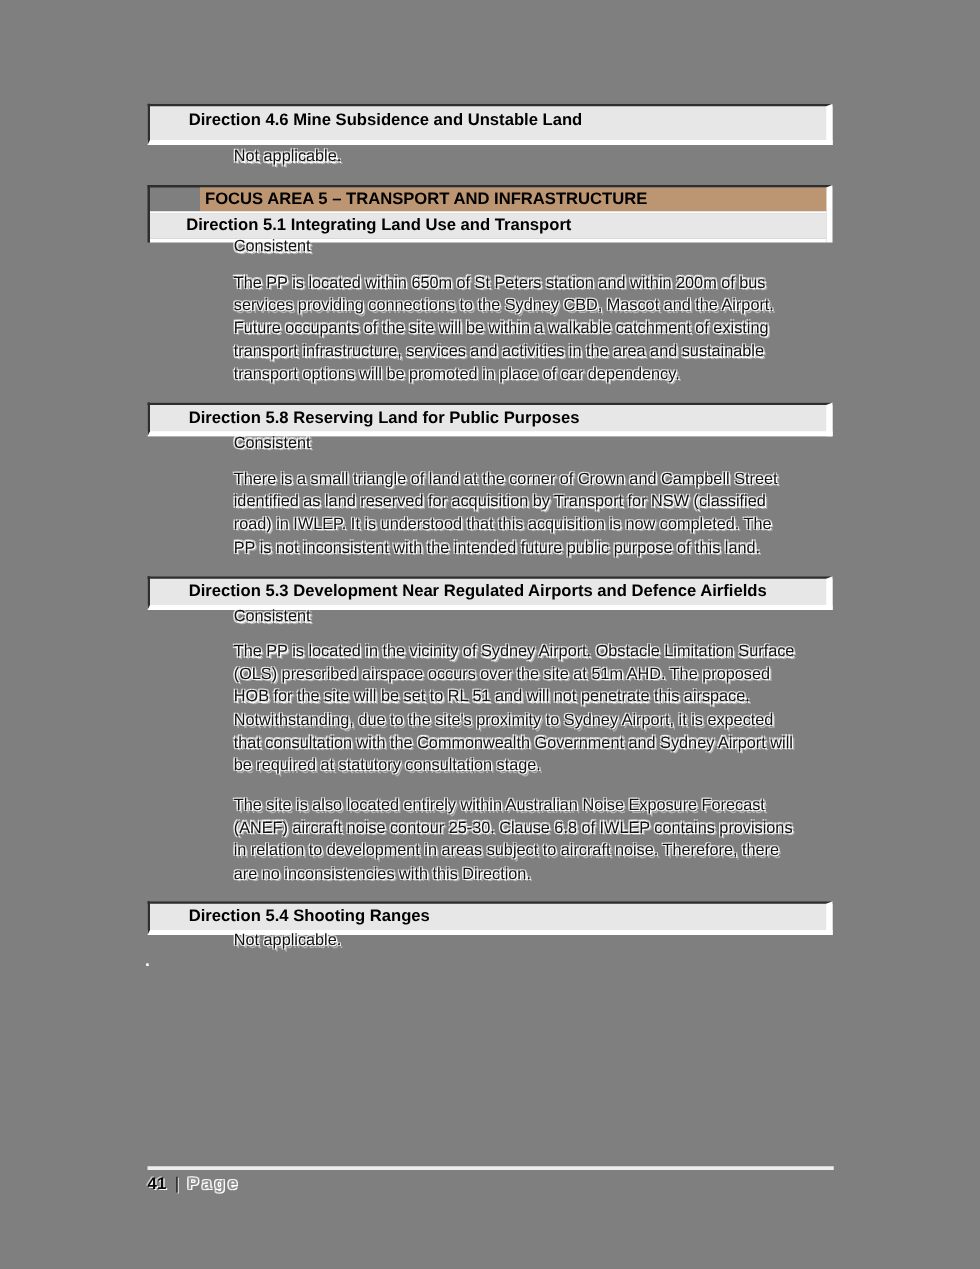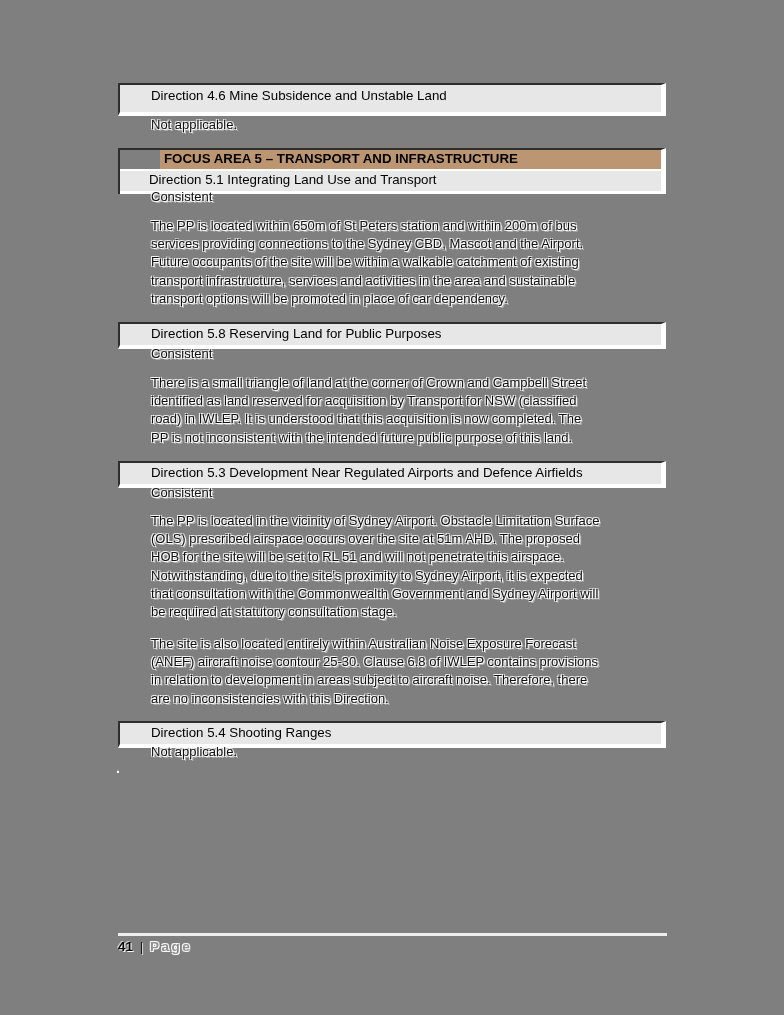--- a/index.html
+++ b/index.html
@@ -26,22 +26,22 @@
     box-sizing: border-box;
     background: #e7e7e7;
     border-top: 2px solid #2e2e2e;
     border-left: 2px solid #2e2e2e;
     border-right: 5px solid #ffffff;
     border-bottom: 4px solid #ffffff;
     font-size: 13.3px;
     color: #000;
     padding-left: 31px;
   }
-  .dir-num { font-weight: normal; }
-  .dir-title { font-weight: normal; margin-top: 32px; }
+  .dir-num { font-weight: bold; }
+  .dir-title { font-weight: bold; margin-top: 32px; }
 
   .focus-block {
     position: absolute;
     left: 118px;
     top: 148px;
     width: 548px;
     box-sizing: border-box;
     border-top: 2px solid #2e2e2e;
     border-left: 2px solid #2e2e2e;
     border-right: 5px solid #ffffff;
@@ -69,20 +69,21 @@
 
   
   .ghost {
     color: #101010;
     text-shadow:
       -1px -1px 0 rgba(255,255,255,0.85),
        1px -1px 0 rgba(255,255,255,0.65),
       -1px  1px 0 rgba(255,255,255,0.70),
        1px  1px 0 #ffffff,
        2px  2px 0 rgba(255,255,255,0.40);
+    margin-left: 36px;
   }
   .status-line {
     position: absolute;
     left: 151px;
     font-size: 13px;
   }
   .para {
     position: absolute;
     left: 151px;
     font-size: 13px;

